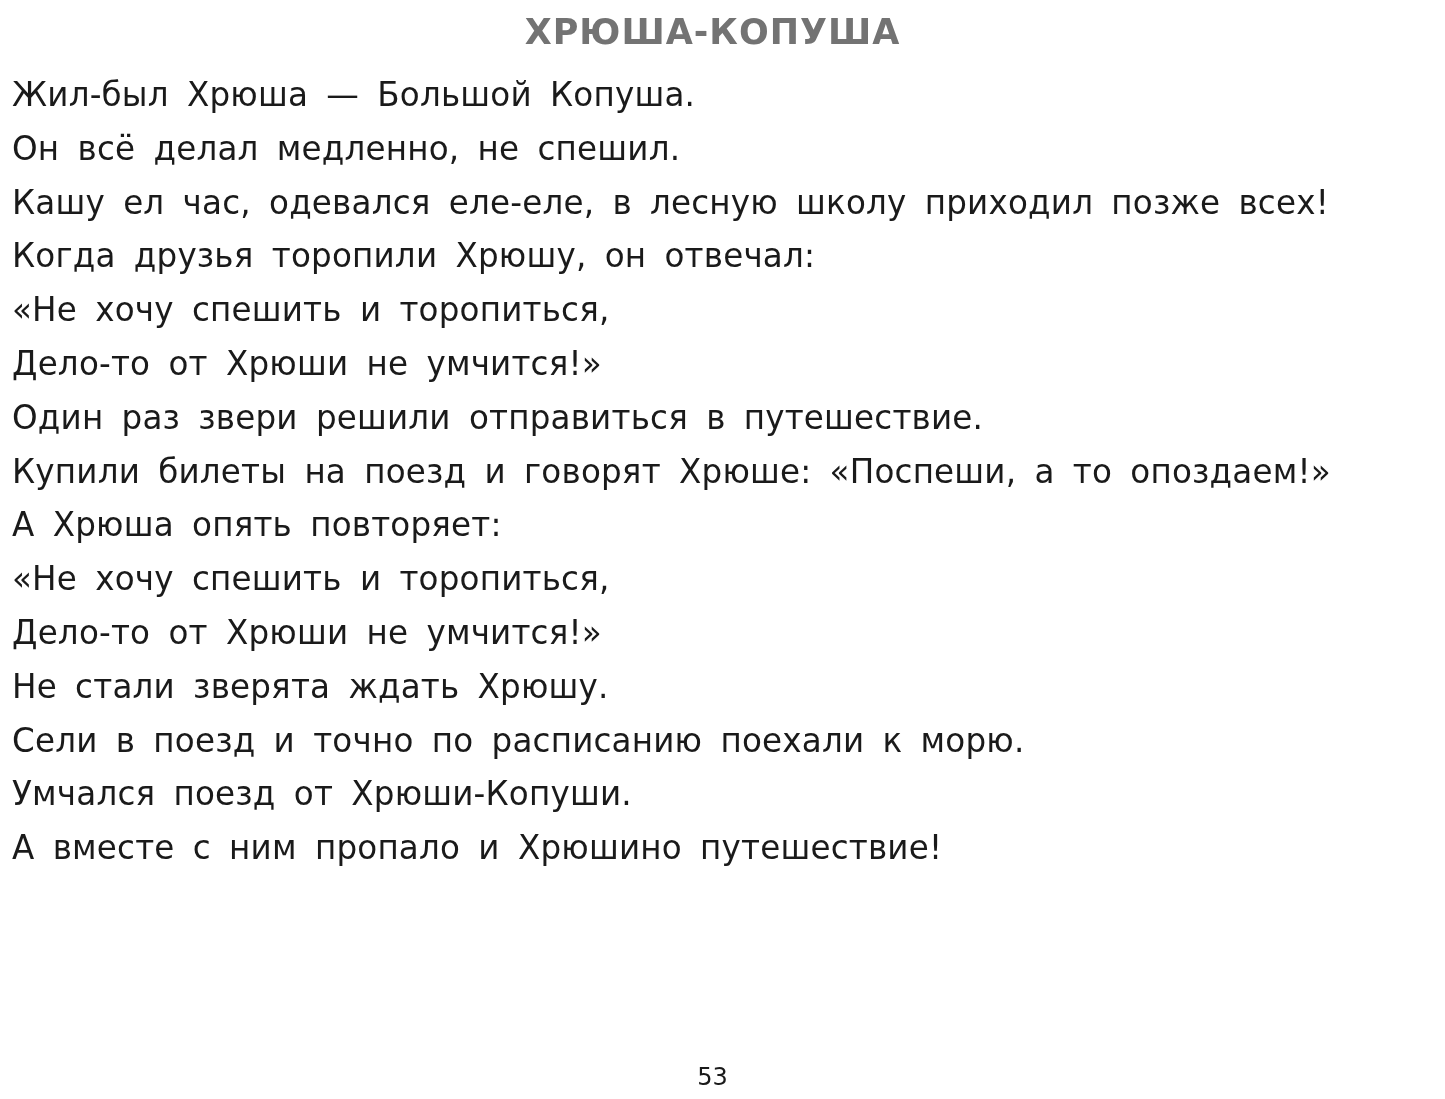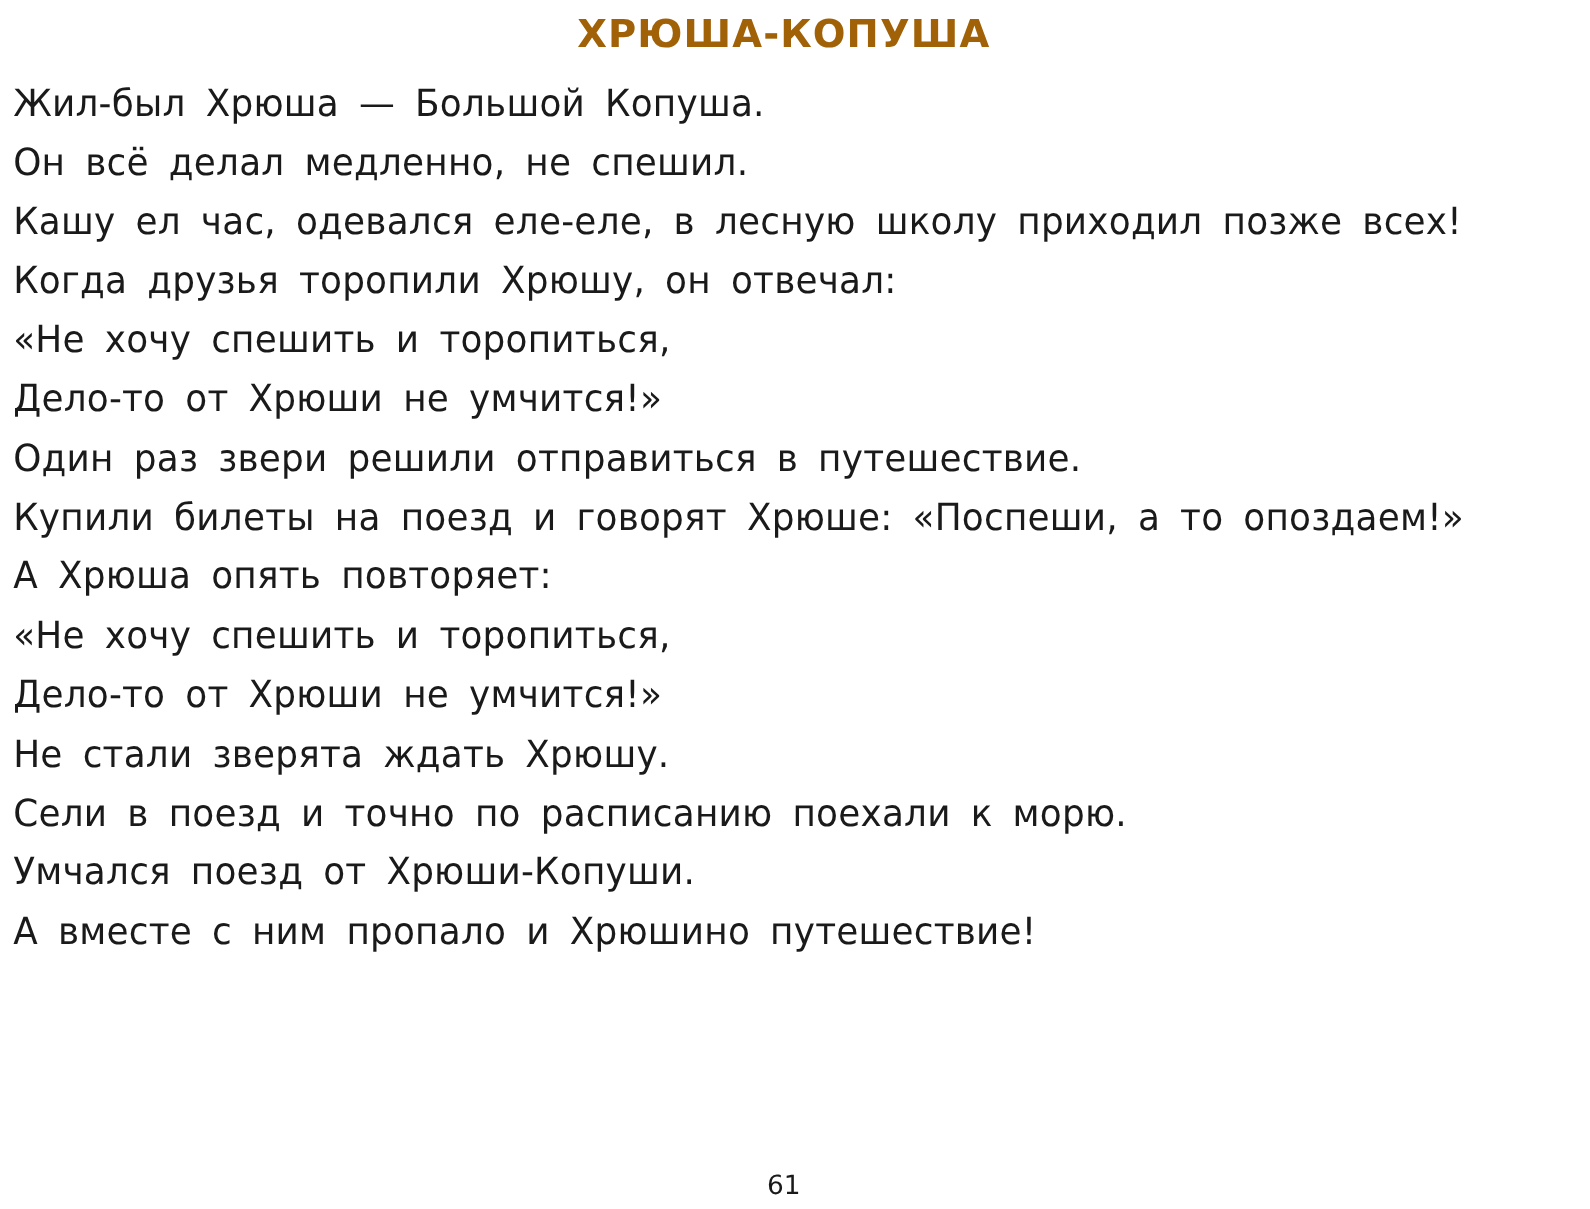--- a/index.html
+++ b/index.html
@@ -55,33 +55,33 @@
       text-align: center;
       font-family: "DejaVu Sans", sans-serif;
       font-size: 24px;
       line-height: 30px;
       color: #1a1a1a;
     }
   </style>
 </head>
 <body style="background: rgb(255, 255, 255);">
 
-<h1 class="title" style="color: #a16207;">ХРЮША-КОПУША</h1>
+<h1 class="title" style="color: #737373;">ХРЮША-КОПУША</h1>
 
 <ul class="story">
   <li class="story-line" style="color: rgb(26, 26, 26); transform: scaleX(0.958);">Жил-был Хрюша — Большой Копуша.</li>
   <li class="story-line" style="color: rgb(26, 26, 26); transform: scaleX(0.958);">Он всё делал медленно, не спешил.</li>
   <li class="story-line" style="color: rgb(26, 26, 26); transform: scaleX(0.958);">Кашу ел час, одевался еле-еле, в лесную школу приходил позже всех!</li>
   <li class="story-line" style="color: rgb(26, 26, 26); transform: scaleX(0.958);">Когда друзья торопили Хрюшу, он отвечал:</li>
   <li class="story-line" style="color: rgb(26, 26, 26); transform: scaleX(0.958);">«Не хочу спешить и торопиться,</li>
   <li class="story-line" style="color: rgb(26, 26, 26); transform: scaleX(0.958);">Дело-то от Хрюши не умчится!»</li>
   <li class="story-line" style="color: rgb(26, 26, 26); transform: scaleX(0.958);">Один раз звери решили отправиться в путешествие.</li>
   <li class="story-line" style="color: rgb(26, 26, 26); transform: scaleX(0.958);">Купили билеты на поезд и говорят Хрюше: «Поспеши, а то опоздаем!»</li>
   <li class="story-line" style="color: rgb(26, 26, 26); transform: scaleX(0.958);">А Хрюша опять повторяет:</li>
   <li class="story-line" style="color: rgb(26, 26, 26); transform: scaleX(0.958);">«Не хочу спешить и торопиться,</li>
   <li class="story-line" style="color: rgb(26, 26, 26); transform: scaleX(0.958);">Дело-то от Хрюши не умчится!»</li>
   <li class="story-line" style="color: rgb(26, 26, 26); transform: scaleX(0.958);">Не стали зверята ждать Хрюшу.</li>
   <li class="story-line" style="color: rgb(26, 26, 26); transform: scaleX(0.958);">Сели в поезд и точно по расписанию поехали к морю.</li>
   <li class="story-line" style="color: rgb(26, 26, 26); transform: scaleX(0.958);">Умчался поезд от Хрюши-Копуши.</li>
   <li class="story-line" style="color: rgb(26, 26, 26); transform: scaleX(0.958);">А вместе с ним пропало и Хрюшино путешествие!</li>
 </ul>
 
-<div class="page-number" style="color: rgb(26, 26, 26);">61</div>
+<div class="page-number" style="color: rgb(26, 26, 26);">53</div>
 
 </body></html>

